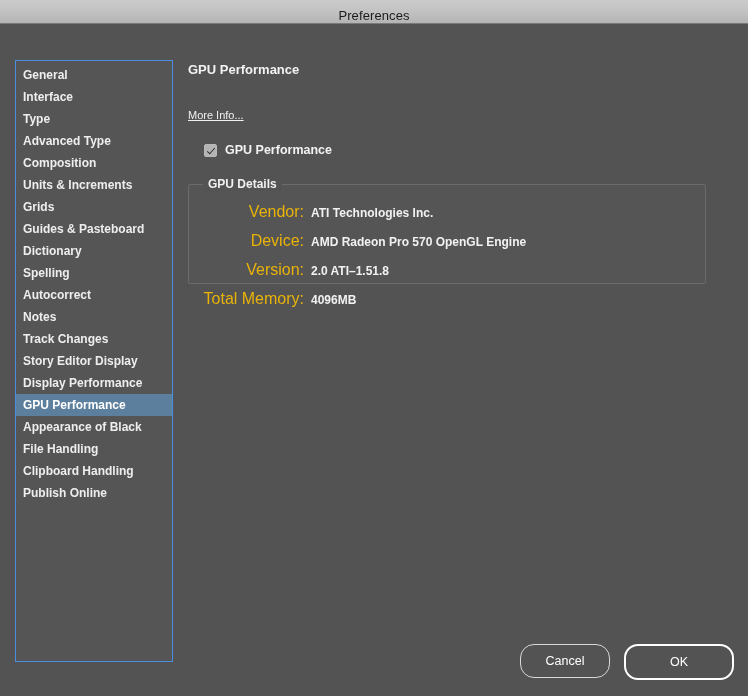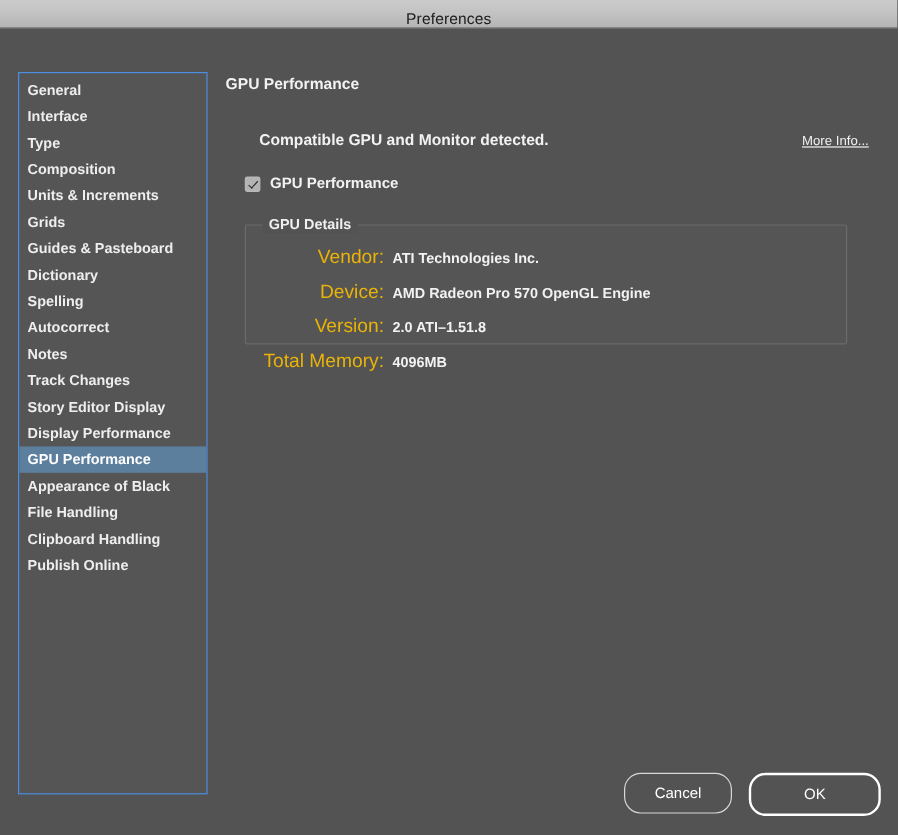--- a/index.html
+++ b/index.html
@@ -147,21 +147,20 @@
   .checkrow-label {
     font-size: 12.5px;
     color: #f2f2f2;
     font-weight: bold;
   }
 
   
   .groupbox {
     position: relative;
     margin-top: 27px;
-    margin-left: 16px;
     margin-right: 28px;
     border: 1px solid #6b6b6b;
     border-radius: 2px;
     background: #555555;
     padding: 18px 0 18px 0;
     height: 100px;
     box-sizing: border-box;
   }
   .groupbox-legend {
     position: absolute;
@@ -233,20 +232,21 @@
   <span class="titlebar-text">Preferences</span>
 </div>
 
 <div class="dialog">
 
   <div class="sidebar">
     <div class="sidebar-list" id="sidebar-list">
         <div class="sidebar-item">General</div>
         <div class="sidebar-item">Interface</div>
         <div class="sidebar-item">Type</div>
+        <div class="sidebar-item">Advanced Type</div>
         <div class="sidebar-item">Composition</div>
         <div class="sidebar-item">Units &amp; Increments</div>
         <div class="sidebar-item">Grids</div>
         <div class="sidebar-item">Guides &amp; Pasteboard</div>
         <div class="sidebar-item">Dictionary</div>
         <div class="sidebar-item">Spelling</div>
         <div class="sidebar-item">Autocorrect</div>
         <div class="sidebar-item">Notes</div>
         <div class="sidebar-item">Track Changes</div>
         <div class="sidebar-item">Story Editor Display</div>
@@ -257,21 +257,20 @@
         <div class="sidebar-item">Clipboard Handling</div>
         <div class="sidebar-item">Publish Online</div>
       </div>
   </div>
 
   <div class="panel">
 
     <div class="panel-title">GPU Performance</div>
 
     <div class="status-row">
-      <span class="status-text">Compatible GPU and Monitor detected.</span>
       <span class="more-info">More Info...</span>
     </div>
 
     <div class="checkrow">
       <span class="checkbox on"></span>
       <span class="checkrow-label">GPU Performance</span>
     </div>
 
 
     <div class="groupbox">

